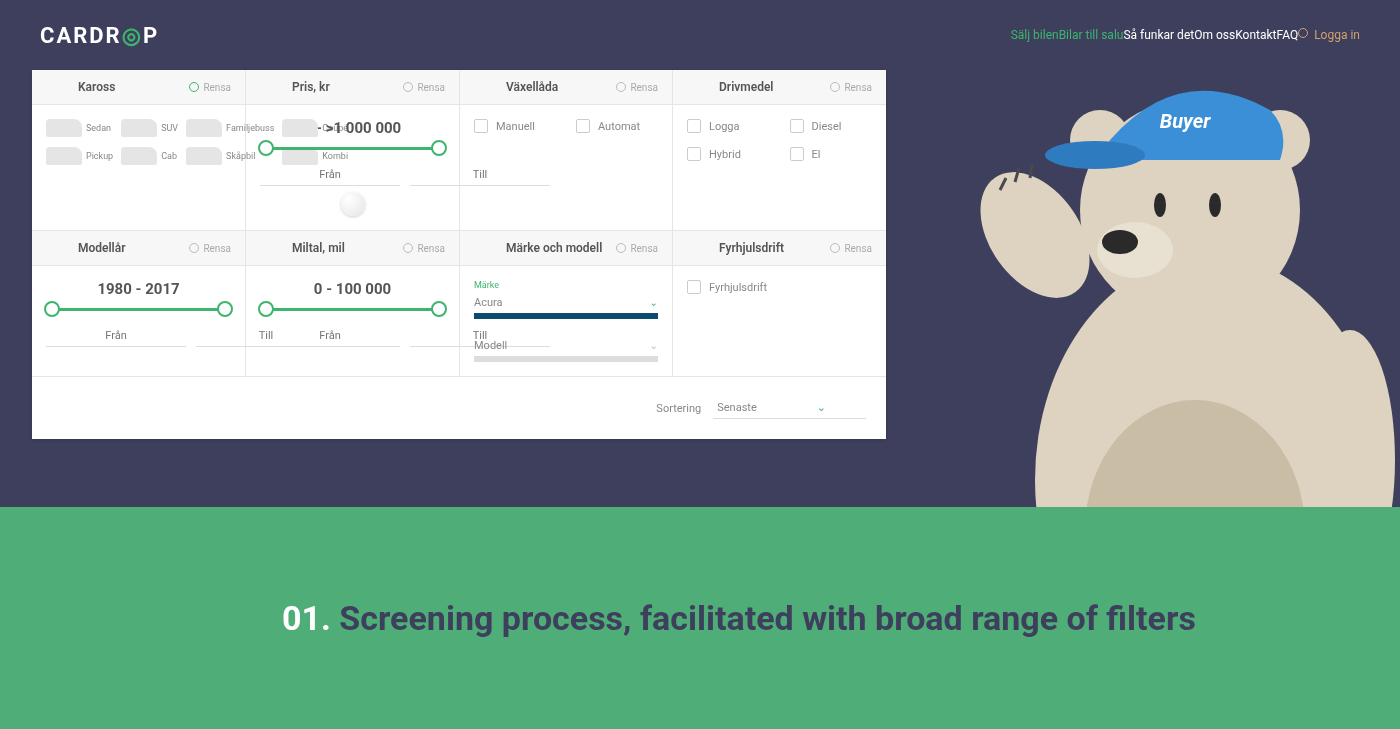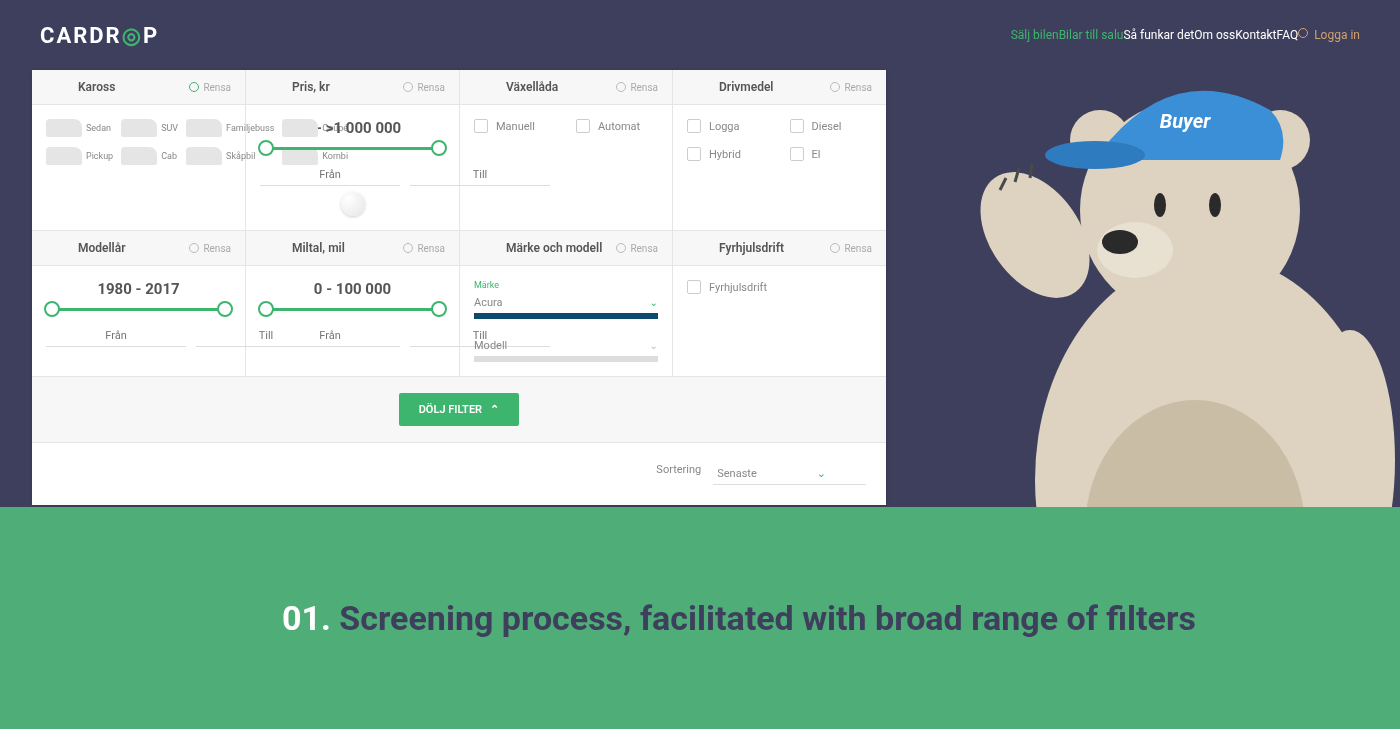--- a/index.html
+++ b/index.html
@@ -49,21 +49,21 @@
 .dd { display: flex; align-items: center; border-bottom: 6px solid #0c4a6e; padding: 4px 0; font-size: 11px; color: #888; cursor: pointer; }
 .dd.muted { border-bottom-color: #ddd; }
 .dd .chev { margin-left: auto; font-size: 10px; color: #3db56e; }
 .dd.muted .chev { color: #bbb; }
 
 
 .hide-filter-row { padding: 16px; display: flex; justify-content: center; border-bottom: 1px solid #e5e5e5; background:#f7f7f7; }
 .hide-filter-btn { background: #3db56e; color: #fff; border: none; padding: 10px 20px; font-size: 11px; font-weight: 600; border-radius: 2px; cursor: pointer; display: flex; align-items: center; gap: 8px; }
 
 
-.sort-row { padding: 20px; display: flex; justify-content: flex-end; gap: 12px; background:#fff; }
+.sort-row { padding: 20px; display: flex; justify-content: flex-end; align-items: center; gap: 12px; background:#fff; }
 .sort-label { font-size: 11px; color: #888; }
 .sort-select { border: none; border-bottom: 1px solid #ddd; font-size: 11px; color: #888; padding: 4px 40px 4px 4px; display: flex; align-items: center; gap: 60px; cursor: pointer; }
 
 
 .caption { position: absolute; left: 0; right: 0; bottom: 0; height: 222px; background: #4fae77; display: flex; flex-direction: column; justify-content: center; padding-left: 282px; }
 .caption-text { font-size: 34px; font-weight: 700; color: #3d3f5c; line-height: 1.6; }
 .caption-num { color: #fff; }
 
 
 .bear { position: absolute; right: 0; top: 60px; width: 420px; height: 640px; pointer-events: none; }
@@ -297,26 +297,20 @@
       </div>
       <div class="filter-body">
         <div class="check-item">
             <div class="checkbox"></div>
             <span>Fyrhjulsdrift</span>
           </div>
       </div>
     </div>
   </div>
 
-  <div class="hide-filter-row">
-    <button class="hide-filter-btn">
-      <span>DÖLJ FILTER</span>
-      <span>⌃</span>
-    </button>
-  </div>
 
   <div class="sort-row">
     <span class="sort-label">Sortering</span>
     <div class="sort-select">
       <span>Senaste</span>
       <span style="color:#3db56e">⌄</span>
     </div>
   </div>
 </div>
 

